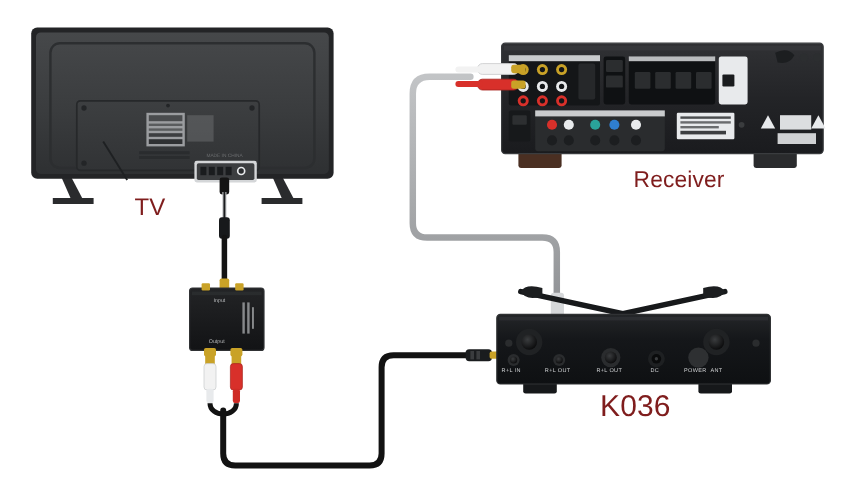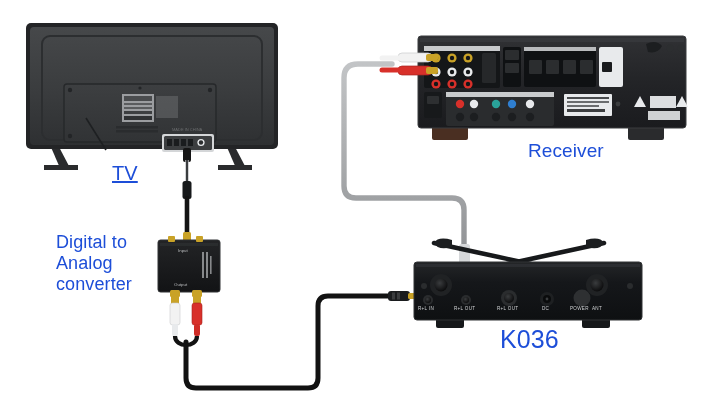--- a/index.html
+++ b/index.html
@@ -1,22 +1,22 @@
 <!DOCTYPE html>
 <html><head>
 <meta charset="utf-8">
 <style>
   html,body{margin:0;padding:0;background:#fff;}
   body{width:720px;height:404px;position:relative;overflow:hidden;
        font-family:"Liberation Sans",sans-serif;}
   #stage{position:absolute;inset:0;}
   svg{position:absolute;left:0;top:0;}
-  .lbl{position:absolute;color:#1d4ed8;font-weight:400;letter-spacing:.1px;
+  .lbl{position:absolute;color:#7f1d1d;font-weight:400;letter-spacing:.1px;
        white-space:pre-line;line-height:1.18;}
-  #tv-label{left:112px;top:162px;font-size:20px;text-decoration:underline;}
+  #tv-label{left:112px;top:162px;font-size:20px;}
   #recv-label{left:528px;top:140px;font-size:19px;}
   #k036-label{left:500px;top:325px;font-size:25px;}
   #dac-label{left:56px;top:232px;font-size:18px;}
 </style>
 </head>
 <body>
 
 <div id="stage">
 
 <svg width="720" height="404" viewBox="0 0 720 404">
@@ -328,21 +328,18 @@
   <span style="position:absolute;left:418px;top:306px;font-size:4.6px;color:#cfd1d3;letter-spacing:.3px;">R+L IN</span>
   <span style="position:absolute;left:454px;top:306px;font-size:4.6px;color:#cfd1d3;letter-spacing:.3px;">R+L OUT</span>
   <span style="position:absolute;left:497px;top:306px;font-size:4.6px;color:#cfd1d3;letter-spacing:.3px;">R+L OUT</span>
   <span style="position:absolute;left:542px;top:306px;font-size:4.6px;color:#cfd1d3;letter-spacing:.3px;">DC</span>
   <span style="position:absolute;left:570px;top:306px;font-size:4.6px;color:#cfd1d3;letter-spacing:.3px;">POWER</span>
   <span style="position:absolute;left:592px;top:306px;font-size:4.6px;color:#cfd1d3;letter-spacing:.3px;">ANT</span>
 </div>
 
 <div class="lbl" id="tv-label">TV</div>
 
-<div class="lbl" id="dac-label">Digital to
-Analog
-converter</div>
 
 <div class="lbl" id="recv-label">Receiver</div>
 
 <div class="lbl" id="k036-label">K036</div>
 
 </div>
 
 </body></html>

